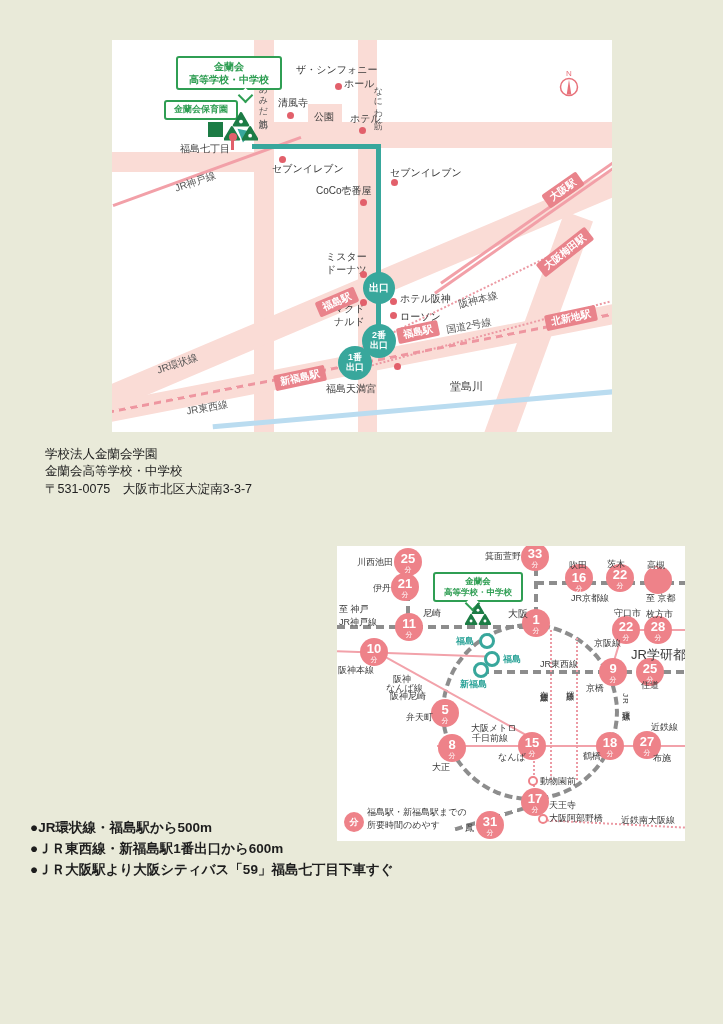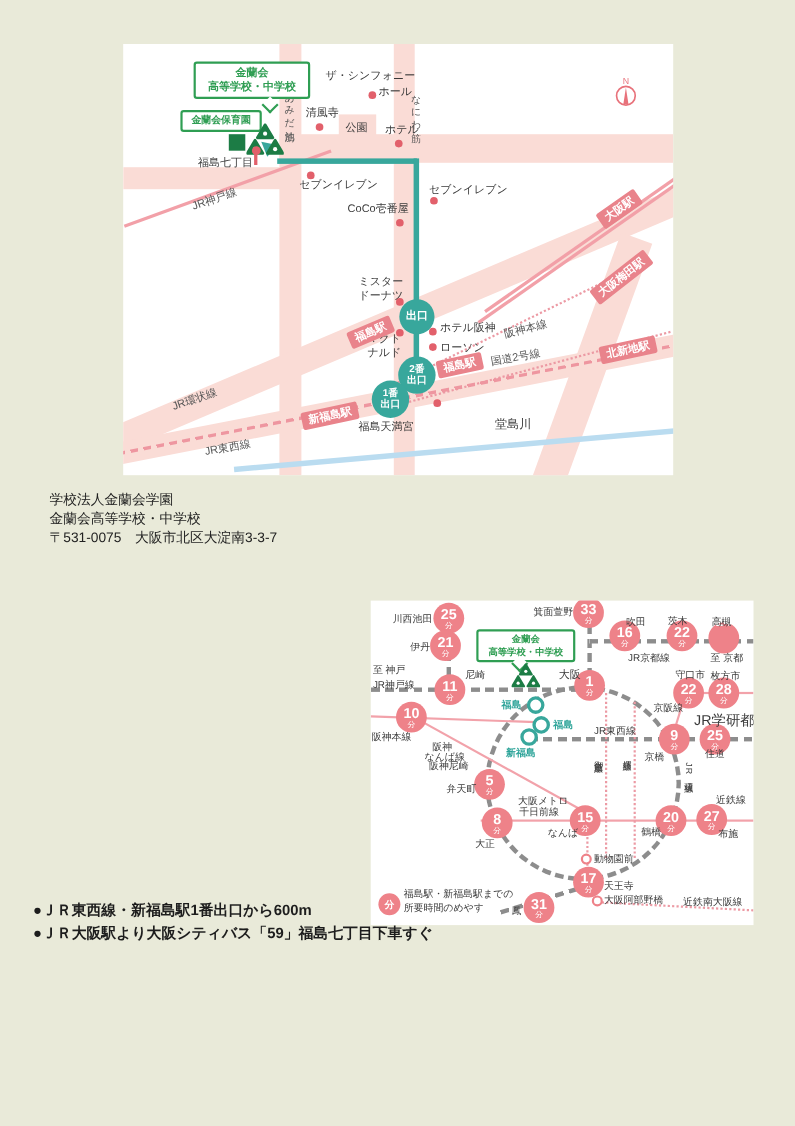--- a/index.html
+++ b/index.html
@@ -178,21 +178,21 @@
         <span class="bu">分</span>
       </div>
       <div class="badge" style="left: 23px; top: 92px; width: 28px; height: 28px;">
         <span class="bv">10</span>
         <span class="bu">分</span>
       </div>
       <div class="badge" style="left: 184px; top: -3px; width: 28px; height: 28px;">
         <span class="bv">33</span>
         <span class="bu">分</span>
       </div>
-      <div class="badge" style="left: 217px; top: 18px; width: 28px; height: 28px;">
+      <div class="badge" style="left: 228px; top: 18px; width: 28px; height: 28px; justify-content: flex-end;">
         <span class="bv">16</span>
         <span class="bu">分</span>
       </div>
       <div class="badge" style="left: 269px; top: 18px; width: 28px; height: 28px;">
         <span class="bv">22</span>
         <span class="bu">分</span>
       </div>
       <div class="badge" style="left: 307px; top: 20px; width: 28px; height: 28px; gap: 24px;">
         <span class="bv">24</span>
         <span class="bu">分</span>
@@ -223,21 +223,21 @@
       </div>
       <div class="badge" style="left: 101px; top: 188px; width: 28px; height: 28px;">
         <span class="bv">8</span>
         <span class="bu">分</span>
       </div>
       <div class="badge" style="left: 181px; top: 186px; width: 28px; height: 28px;">
         <span class="bv">15</span>
         <span class="bu">分</span>
       </div>
       <div class="badge" style="left: 259px; top: 186px; width: 28px; height: 28px;">
-        <span class="bv">20</span>
+        <span class="bv">18</span>
         <span class="bu">分</span>
       </div>
       <div class="badge" style="left: 296px; top: 185px; width: 28px; height: 28px;">
         <span class="bv">27</span>
         <span class="bu">分</span>
       </div>
       <div class="badge" style="left: 184px; top: 242px; width: 28px; height: 28px;">
         <span class="bv">17</span>
         <span class="bu">分</span>
       </div>
@@ -311,16 +311,17 @@
             <circle cx="9.5" cy="11.5" r="2.3" fill="#fff"></circle>
           </g>
         </svg></div>
       <div class="badge" style="left: 7px; top: 266px; width: 20px; height: 20px;">
         <span class="bo">分</span>
       </div>
       <span class="lbl" style="left: 30px; top: 261px; font-size: 9px;">福島駅・新福島駅までの</span>
       <span class="lbl" style="left: 30px; top: 274px; font-size: 9px;">所要時間のめやす</span>
     </div>
   <div class="notes">
+    <div>●JR環状線・福島駅から500m</div>
     <div>●ＪＲ東西線・新福島駅1番出口から600m</div>
     <div>●ＪＲ大阪駅より大阪シティバス「59」福島七丁目下車すぐ</div>
   </div>
 </div>
 
 </body></html>

